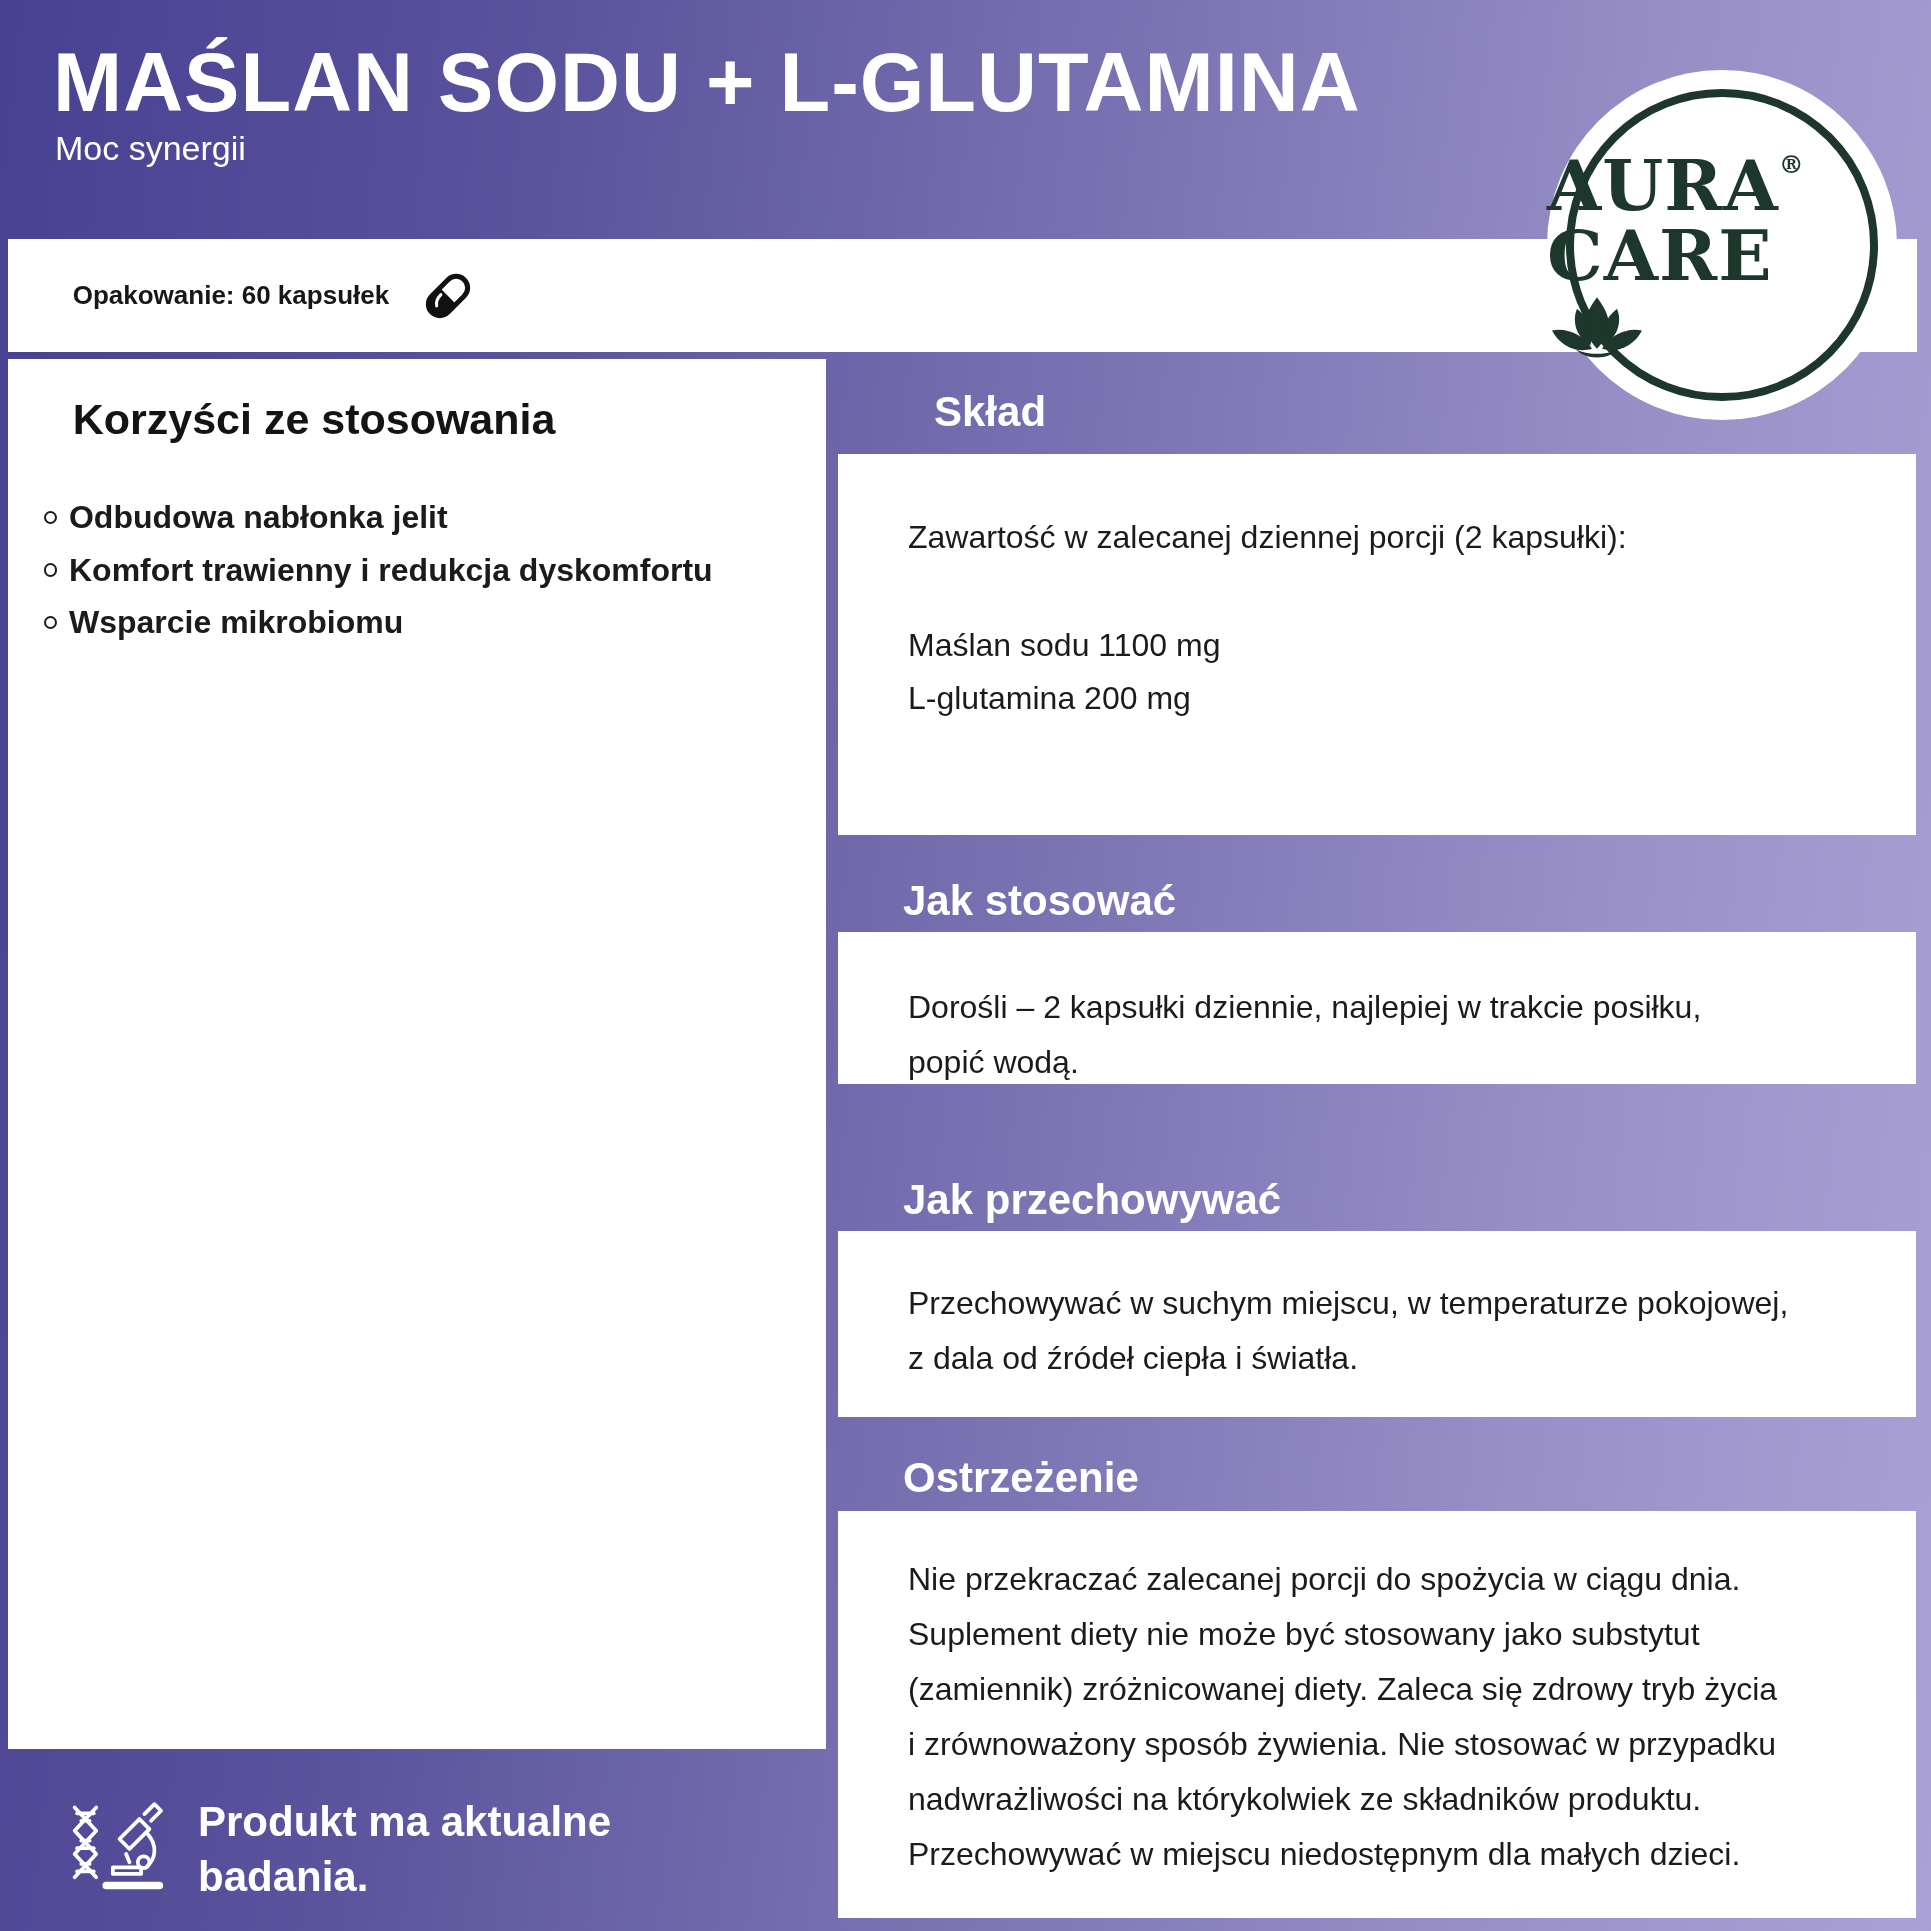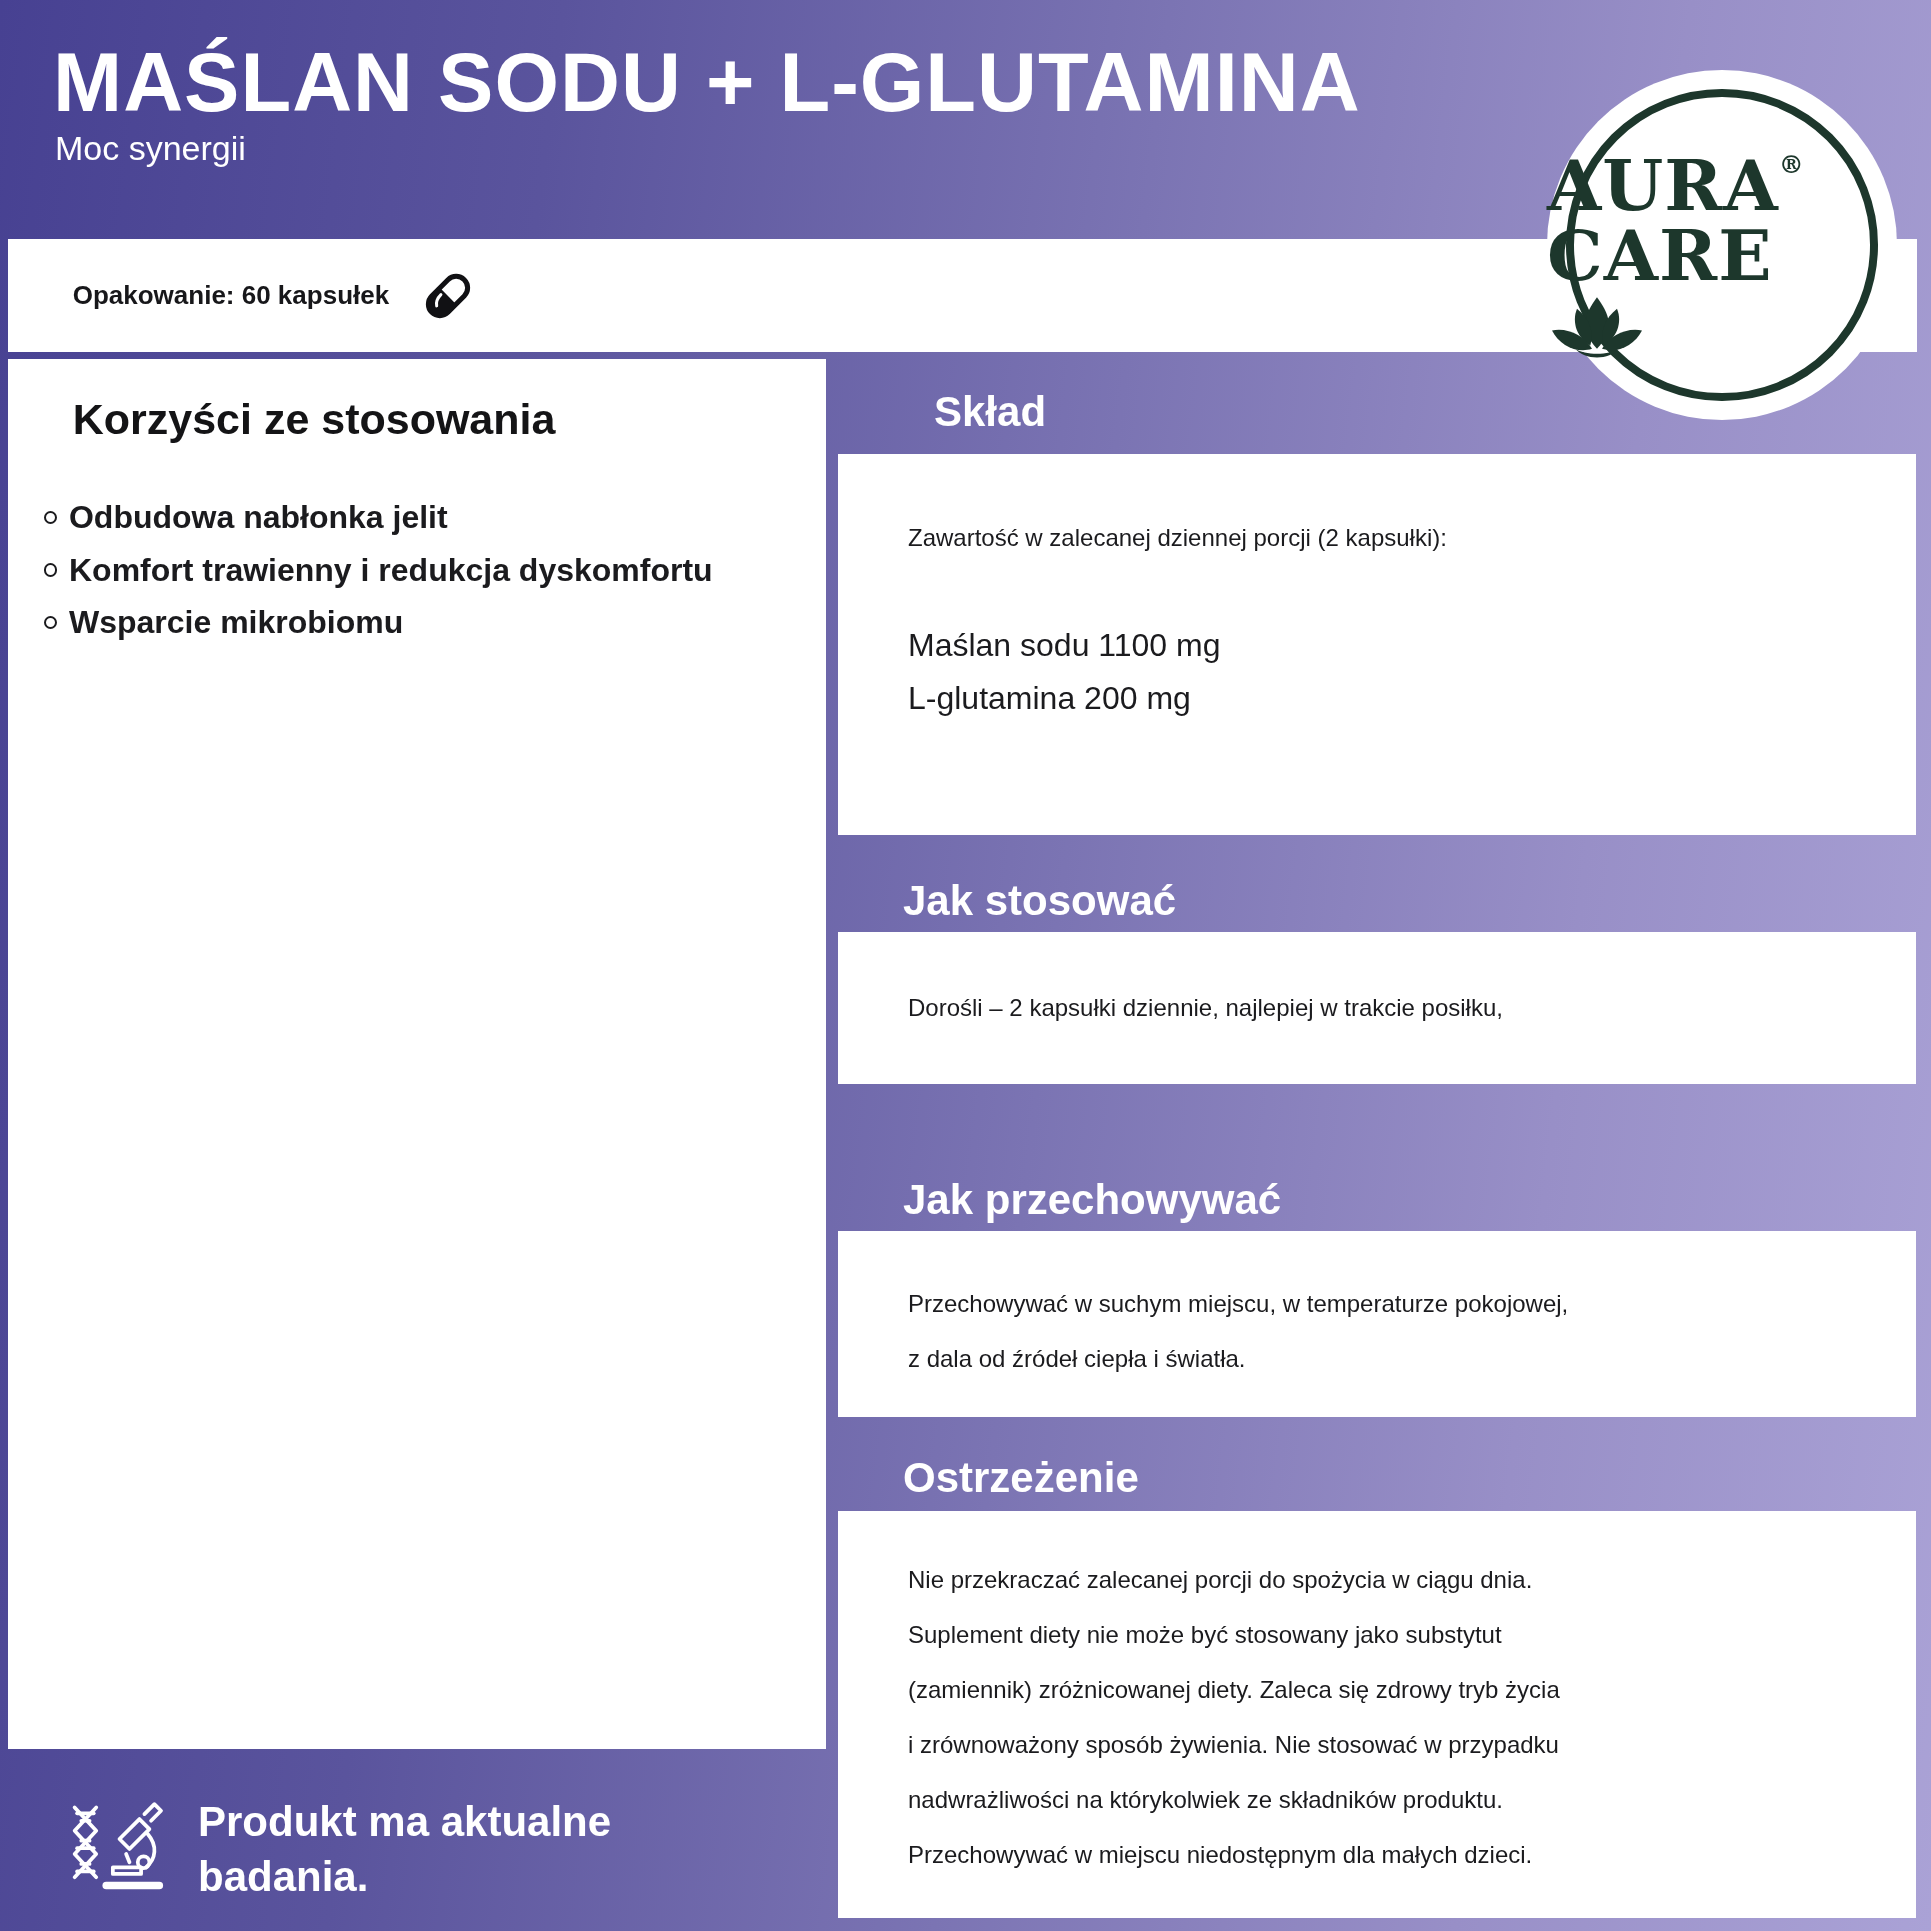--- a/index.html
+++ b/index.html
@@ -26,21 +26,21 @@
   .logo-lotus{margin-top:3.9px;}
   
   .left-panel{left:7.7px;top:359px;width:818px;height:1390px;background:#ffffff;padding:36px 29px 0 36px;box-sizing:border-box;}
   .benefits-heading{font-size:43px;font-weight:bold;color:#141416;margin:0 0 0 29px;}
   .benefits-list{list-style:none;margin:54px 0 0 0;padding:0;}
   .benefits-list li{display:flex;align-items:flex-start;font-size:32px;font-weight:bold;color:#1b1b1e;line-height:39px;margin-bottom:13.5px;}
   .dot{flex:0 0 auto;width:9.7px;height:9.7px;border:2.9px solid #1b1b1e;border-radius:50%;margin:12.6px 11.6px 0 0;}
   
   .sec-head{left:903px;color:#ffffff;font-size:42px;font-weight:bold;white-space:nowrap;}
   .panel{left:838px;width:1078px;background:#ffffff;box-sizing:border-box;color:#1b1b1e;}
-  .panel .line{font-size:24px;line-height:55px;white-space:nowrap;}
+  .panel .line{font-size:32px;line-height:55px;white-space:nowrap;}
   .p-sklad{top:454px;height:381px;padding:56px 19.3px 0 70px;}
   .ing-list{margin-top:54px;}
   .ing-line{font-size:32px;line-height:53px;white-space:nowrap;}
   .p-stosowac{top:932px;height:152px;padding:48px 19.3px 0 70px;}
   .p-przechowywac{top:1231px;height:186px;padding:45px 19.3px 0 70px;}
   .p-ostrzezenie{top:1511px;height:407px;padding:41px 17.4px 0 70px;}
   
   .footer{left:63px;top:1792px;display:flex;align-items:center;}
   .footer-icon{flex:0 0 auto;width:108px;height:114px;}
   .footer-note{margin-left:27px;width:521px;color:#ffffff;font-size:42px;font-weight:bold;line-height:55px;}
@@ -109,20 +109,21 @@
     <div class="line">Zawartość w zalecanej dziennej porcji (2 kapsułki):</div>
     <div class="ing-list">
       <div class="ing-line"><span>Maślan sodu</span> <span>1100 mg</span></div>
       <div class="ing-line"><span>L-glutamina</span> <span>200 mg</span></div>
     </div>
   </div>
 
   <div class="abs sec-head" style="top:877px;">Jak stosować</div>
   <div class="abs panel p-stosowac">
     <div class="line">Dorośli – 2 kapsułki dziennie, najlepiej w trakcie posiłku,</div>
+    <div class="line">popić wodą.</div>
   </div>
 
   <div class="abs sec-head" style="top:1176px;">Jak przechowywać</div>
   <div class="abs panel p-przechowywac">
     <div class="line">Przechowywać w suchym miejscu, w temperaturze pokojowej,</div>
     <div class="line">z dala od źródeł ciepła i światła.</div>
   </div>
 
   <div class="abs sec-head" style="top:1454px;">Ostrzeżenie</div>
   <div class="abs panel p-ostrzezenie">

